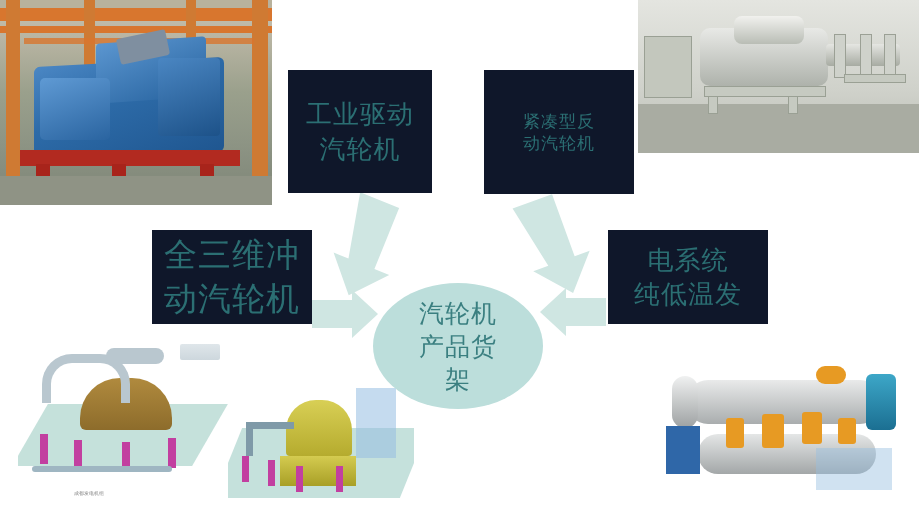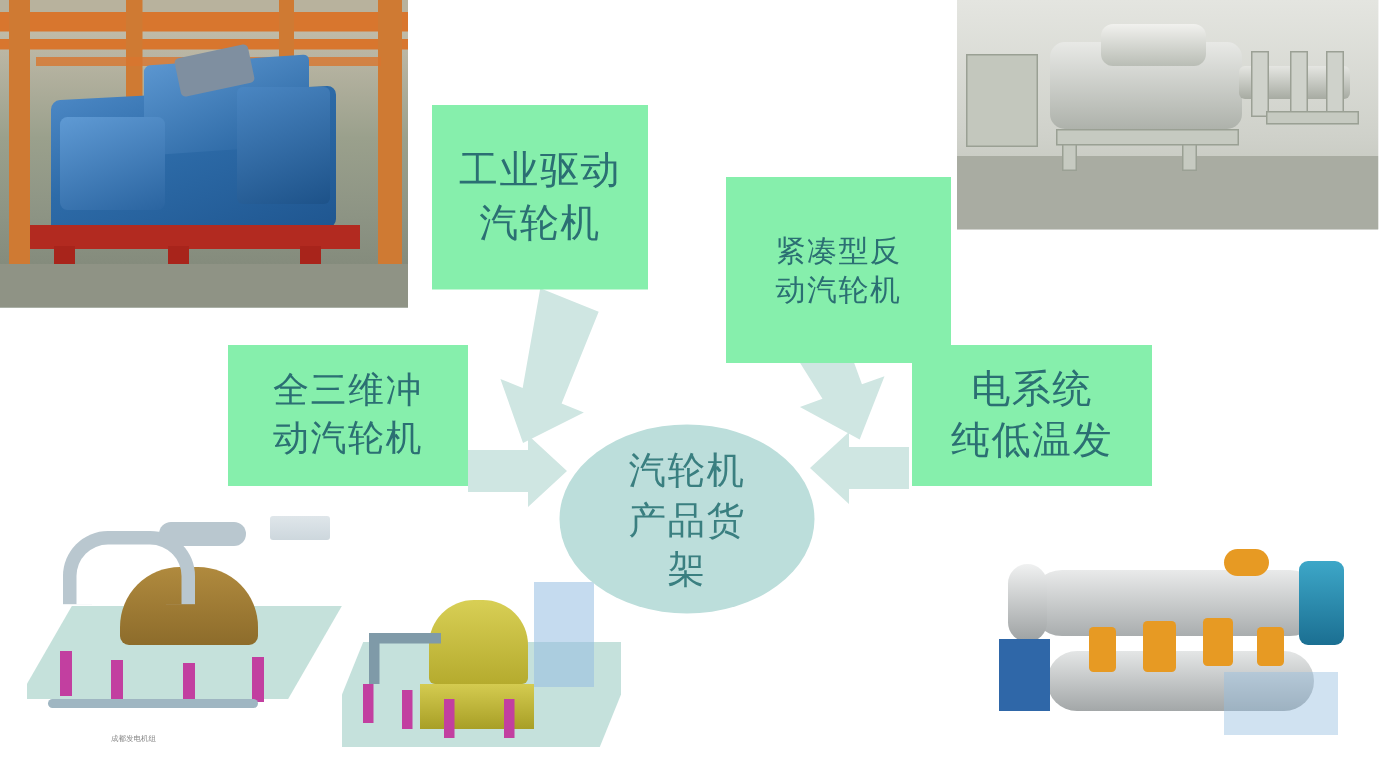--- a/index.html
+++ b/index.html
@@ -84,31 +84,31 @@
      background:linear-gradient(180deg,#f0f1f1,#9da1a2);border-radius:13px;}
   #photo-br .cap2{position:absolute;left:200px;top:34px;width:30px;height:56px;
      background:linear-gradient(180deg,#3da7c8,#1b6f92);border-radius:6px;}
   #photo-br .orange{position:absolute;background:#e79a23;border-radius:3px;}
   #photo-br .bluebox{position:absolute;left:0px;top:86px;width:34px;height:48px;background:#2f67a8;}
   #photo-br .glass{position:absolute;left:150px;top:108px;width:76px;height:42px;background:rgba(150,190,225,.45);}
 
   
   .node{
     position:absolute;
-    background:#86efac;
+    background:#0f172a;
     color:#2b6f73;
     display:flex;align-items:center;justify-content:center;
     text-align:center;
     line-height:1.32;
     letter-spacing:1px;
   }
   .node span{display:block;}
   #node-industrial{left:288px;top:70px;width:144px;height:123px;font-size:26px;}
-  #node-compact{left:484px;top:70px;width:150px;height:124px;font-size:20px;margin-top:48px;}
-  #node-impulse{left:152px;top:230px;width:160px;height:94px;font-size:24px;}
+  #node-compact{left:484px;top:70px;width:150px;height:124px;font-size:17px;}
+  #node-impulse{left:152px;top:230px;width:160px;height:94px;font-size:33px;}
   #node-lowtemp{left:608px;top:230px;width:160px;height:94px;font-size:26px;}
   #node-center{left:373px;top:283px;width:170px;height:126px;border-radius:50%;
      font-size:25px;color:#3a7f80;background:#bcdedb;}
 
   svg#arrows{position:absolute;left:0;top:0;width:919px;height:506px;pointer-events:none;}
 </style>
 </head>
 <body>
 
 <div id="stage">

